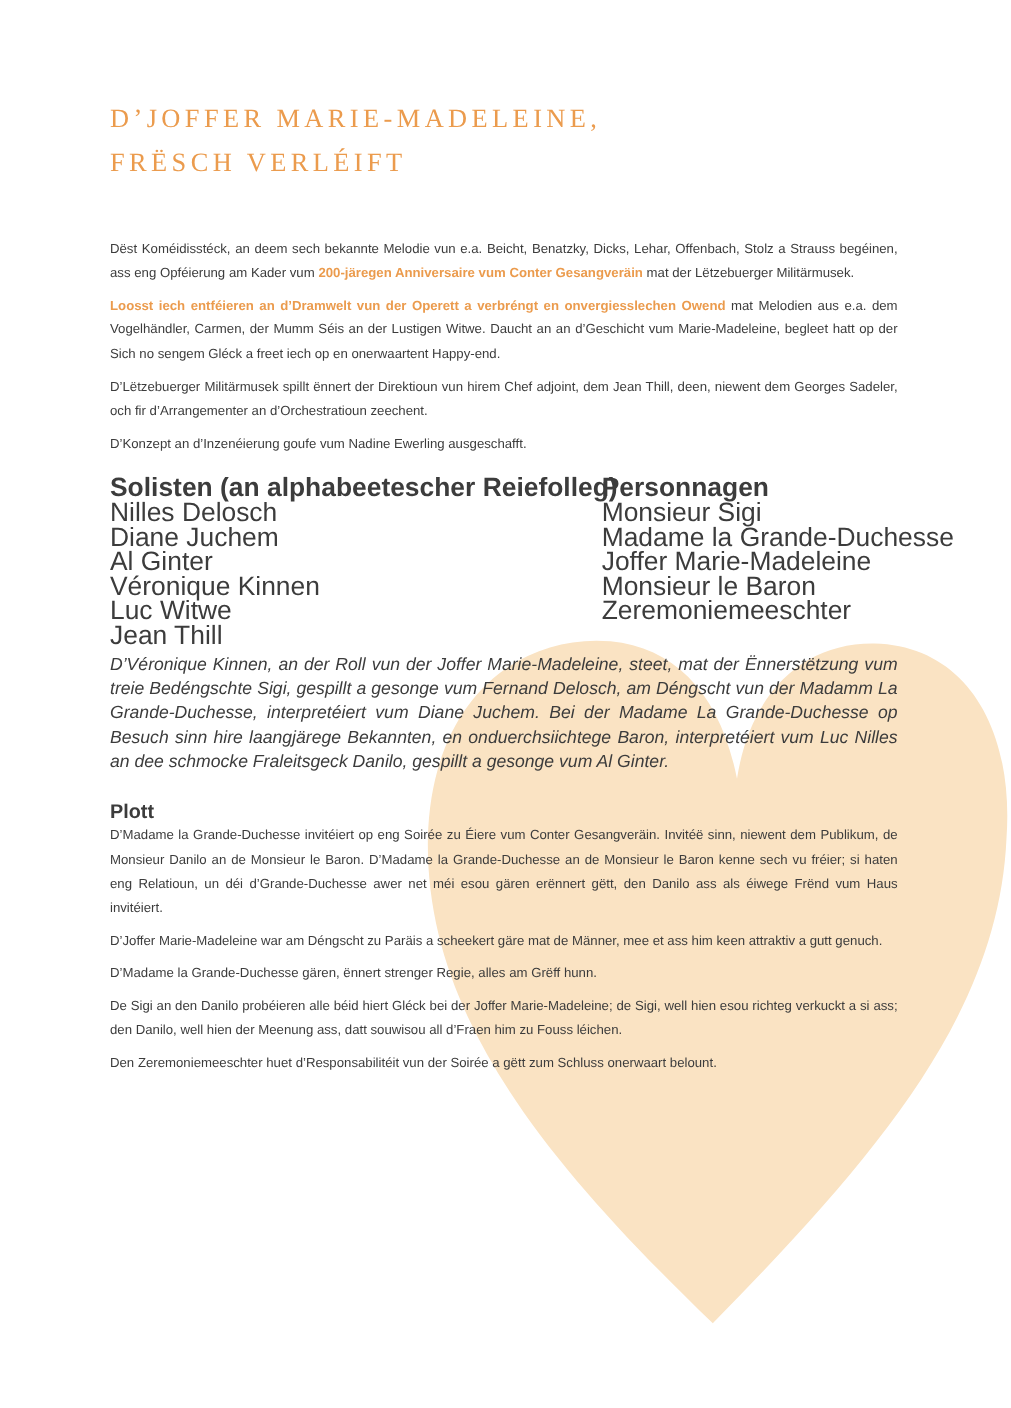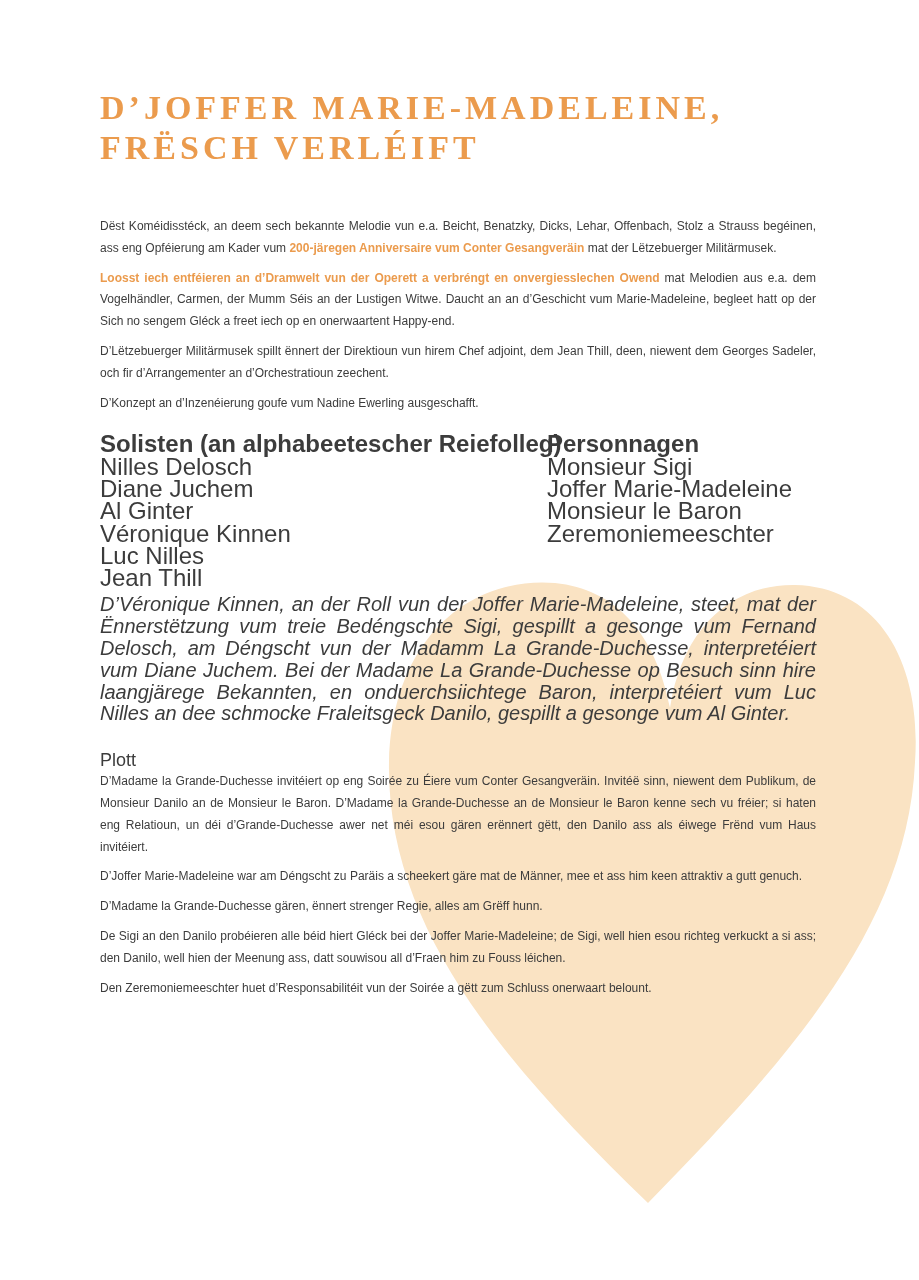--- a/index.html
+++ b/index.html
@@ -18,23 +18,23 @@
   }
   .heart-svg{
     position:absolute;left:0;top:0;z-index:0;
   }
   .heart-path{fill:var(--heart);}
   .content{
     position:absolute;left:100px;top:88px;width:716px;z-index:1;
   }
   h1.title{
     font-family:"Liberation Serif",serif;
-    font-weight:bold;
+    font-weight:normal;
     color:var(--accent);
-    font-size:34px;
+    font-size:24px;
     line-height:40px;
     letter-spacing:4px;
     margin:0;
   }
   .intro{margin-top:48px;}
   p.body-par{
     margin:0 0 8px 0;
     font-size:12px;
     line-height:21.8px;
     text-align:justify;
@@ -51,28 +51,28 @@
     min-height:156px;
   }
   .cast-col-right{
     position:absolute;left:447px;top:0;
   }
   .cast-header{font-weight:bold;}
   .cast-row{white-space:nowrap;}
   p.roles-note{
     font-style:italic;
     margin:5px 0 24px 0;
-    font-size:20px;
+    font-size:16px;
     line-height:21.8px;
     text-align:justify;
   }
   h3.plot-heading{
     font-size:18px;
     line-height:22px;
-    font-weight:normal;
+    font-weight:bold;
     margin:0;
     color:var(--ink);
   }
 </style>
 </head>
 <body>
 
 <svg class="heart-svg" width="919" height="1280" viewBox="0 0 919 1280" aria-hidden="true">
   <path class="heart-path" d="M648 1203
            C500 1060 386 925 389 762
@@ -95,28 +95,29 @@
     </div>
 
   <div class="cast">
     <div class="cast-col-left">
       <div class="cast-header">Solisten (an alphabeetescher Reiefolleg)</div>
       <div id="soloists-list">
           <div class="cast-row">Nilles Delosch</div>
           <div class="cast-row">Diane Juchem</div>
           <div class="cast-row">Al Ginter</div>
           <div class="cast-row">Véronique Kinnen</div>
-          <div class="cast-row">Luc Nilles</div>
+          <div class="cast-row">Luc Witwe</div>
           <div class="cast-row">Jean Thill</div>
         </div>
     </div>
     <div class="cast-col-right">
       <div class="cast-header">Personnagen</div>
       <div id="characters-list">
           <div class="cast-row">Monsieur Sigi</div>
+          <div class="cast-row">Madame la Grande-Duchesse</div>
           <div class="cast-row">Joffer Marie-Madeleine</div>
           <div class="cast-row">Monsieur le Baron</div>
           <div class="cast-row">Zeremoniemeeschter</div>
         </div>
     </div>
   </div>
 
   <p class="roles-note">D’Véronique Kinnen, an der Roll vun der Joffer Marie-Madeleine, steet, mat der Ënnerstëtzung vum treie Bedéngschte Sigi, gespillt a gesonge vum Fernand Delosch, am Déngscht vun der Madamm La Grande-Duchesse, interpretéiert vum Diane Juchem. Bei der Madame La Grande-Duchesse op Besuch sinn hire laangjärege Bekannten, en onduerchsiichtege Baron, interpretéiert vum Luc Nilles an dee schmocke Fraleitsgeck Danilo, gespillt a gesonge vum Al Ginter.</p>
 
   <h3 class="plot-heading">Plott</h3>

